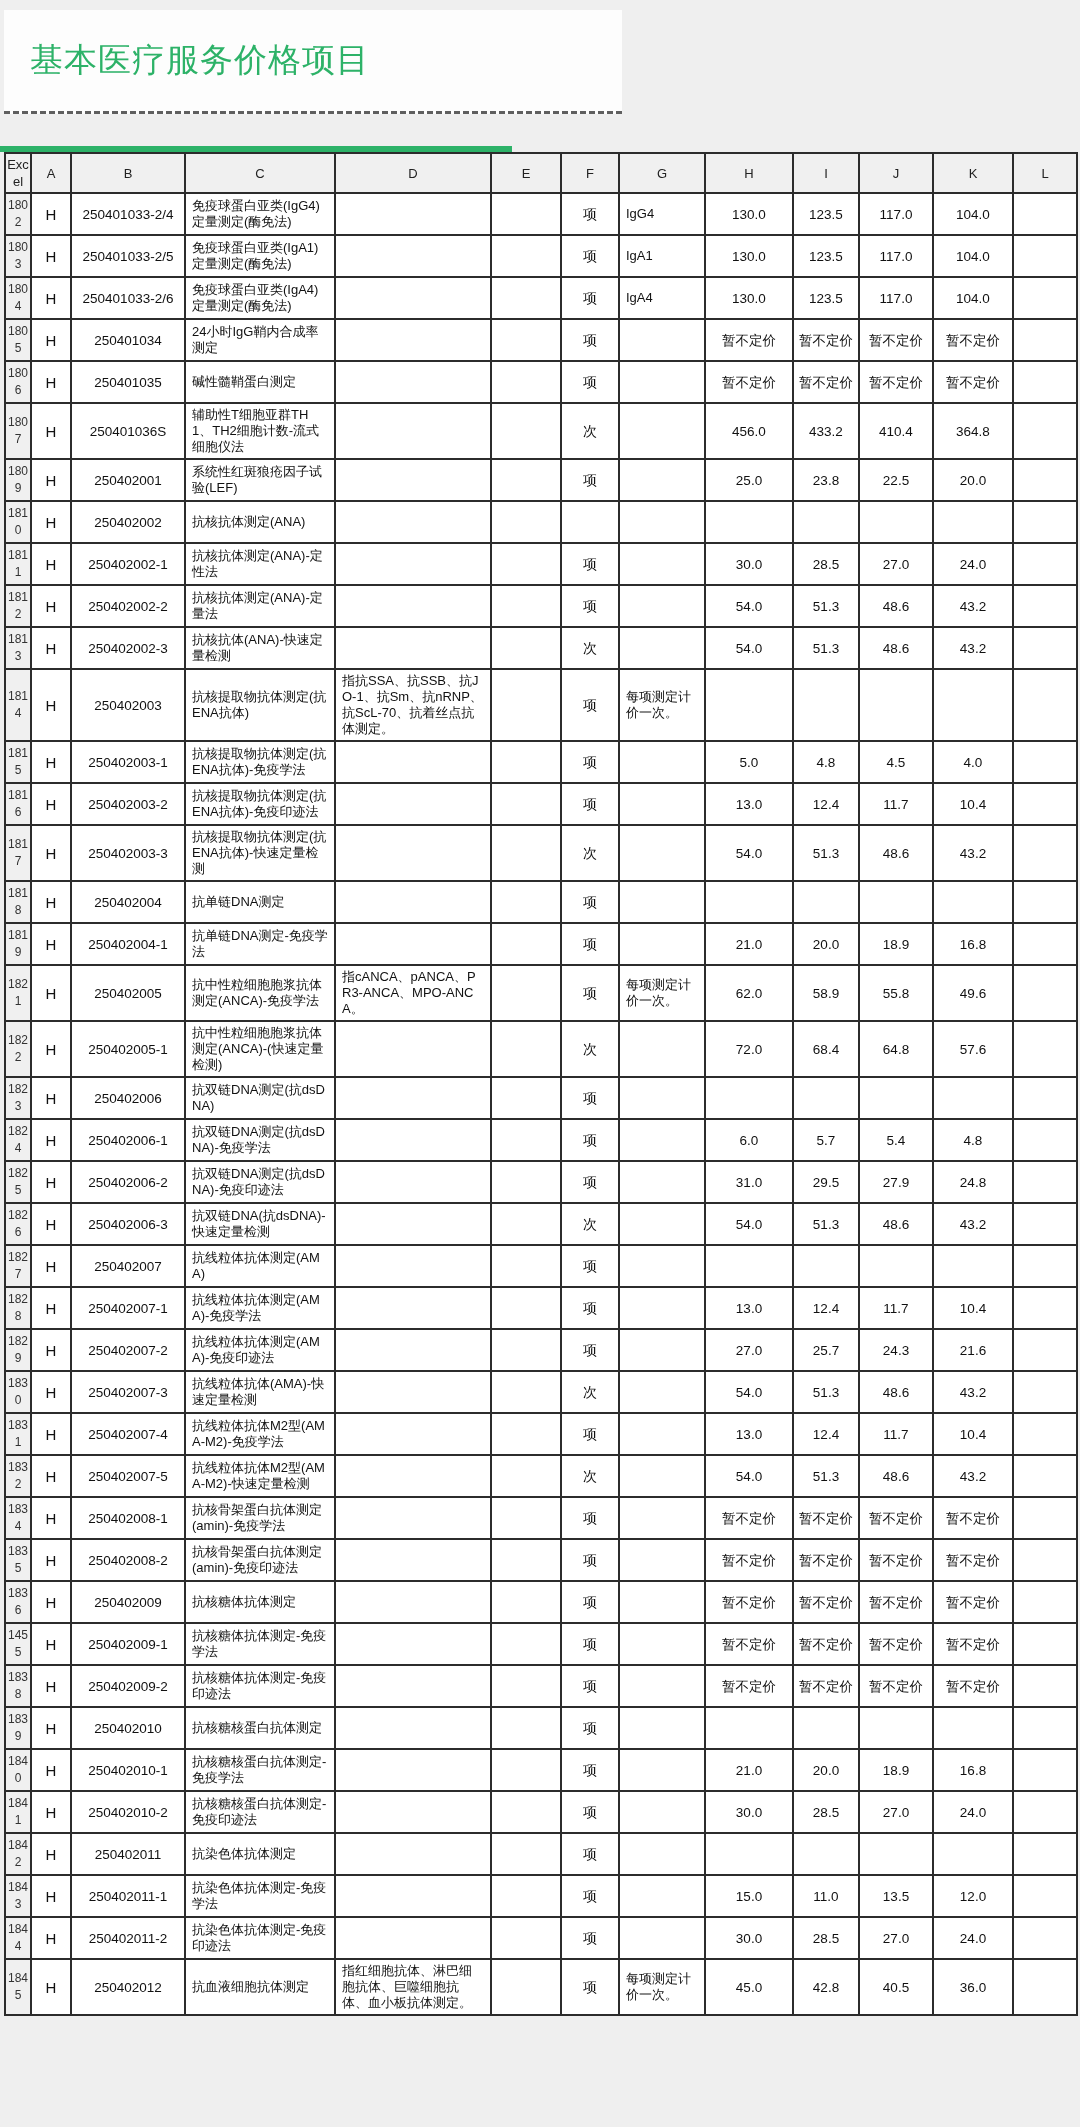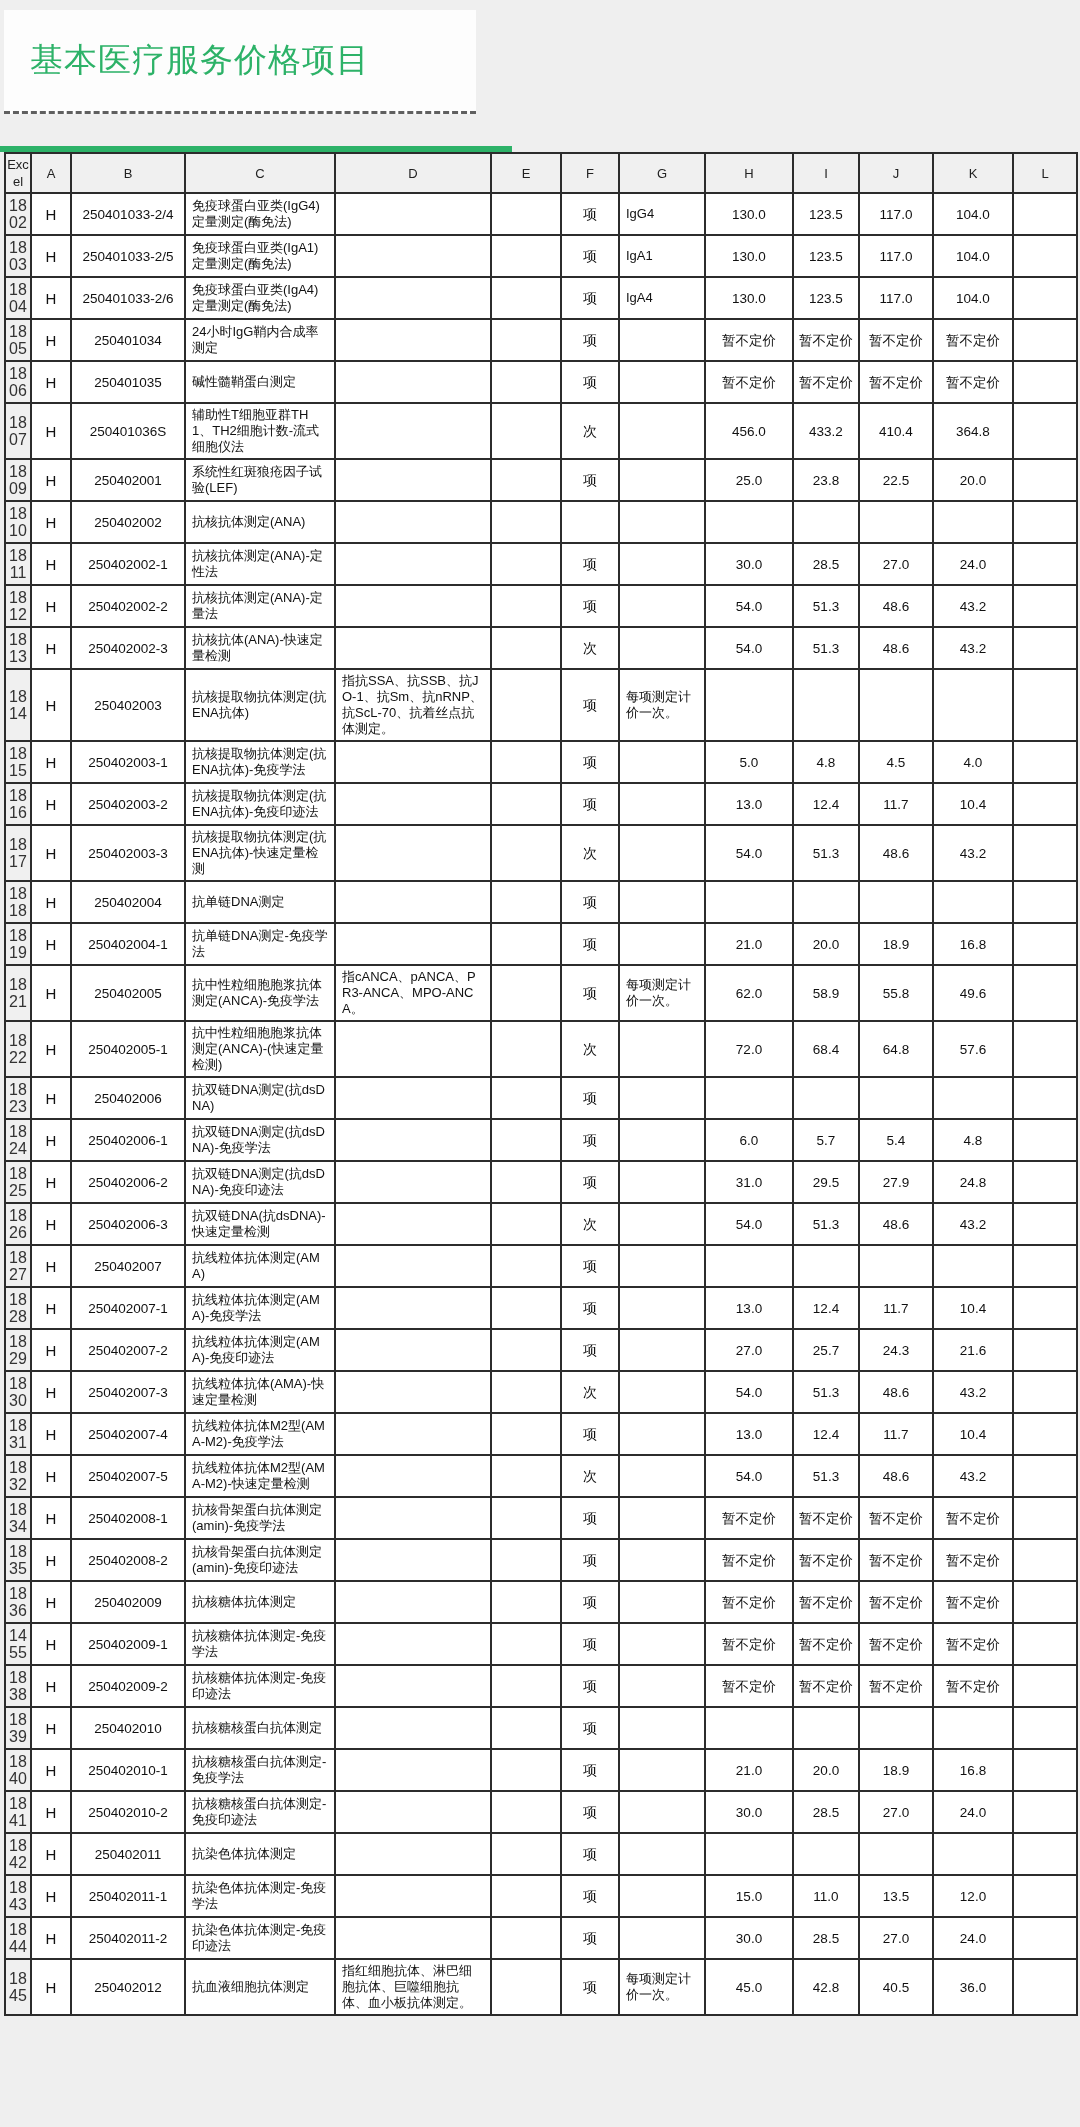--- a/index.html
+++ b/index.html
@@ -4,21 +4,21 @@
 <style>
   html,body{margin:0;padding:0;}
   body{
     width:1080px;height:2127px;overflow:hidden;
     background:#efefef;
     font-family:"Liberation Sans","DejaVu Sans",sans-serif;
     color:#111;
   }
   .header-area{position:relative;height:152px;background:#efefef;}
   .title-card{
-    position:absolute;left:4px;top:10px;width:472px;height:101px;
+    position:absolute;left:4px;top:10px;width:618px;height:101px;
     background:#fdfdfd;
     border-bottom:3px dashed #5f5f5f;
     display:flex;align-items:center;
   }
   .page-title{
     color:#2db268;font-size:33px;font-weight:500;
     padding-left:26px;letter-spacing:1px;white-space:nowrap;
   }
   .green-bar{position:absolute;left:0;top:146px;width:512px;height:6px;background:#2db268;}
   table.sheet{
@@ -31,21 +31,21 @@
     font-size:14px;line-height:17px;
     vertical-align:middle;
     overflow:hidden;
     word-break:break-all;
     text-align:center;
   }
   .sheet th{
     background:#f0f0f0;font-weight:400;font-size:13px;color:#222;
     padding:2px 1px;height:18px;
   }
-  .sheet td.col-excel{background:#f0f0f0;font-size:16px;padding:3px 1px;color:#333;}
+  .sheet td.col-excel{background:#f0f0f0;font-size:12px;padding:3px 1px;color:#333;}
   .sheet td.col-b{text-align:center;font-size:13.5px;}
   .sheet td.col-c,.sheet td.col-d,.sheet td.col-g{
     text-align:left;font-size:13px;line-height:16px;padding:3px 6px;
   }
   .sheet td.col-a{font-size:15px;}
   .sheet td.col-h,.sheet td.col-i,.sheet td.col-j,.sheet td.col-k{font-size:13.5px;}
 </style>
 </head>
 <body>
 

